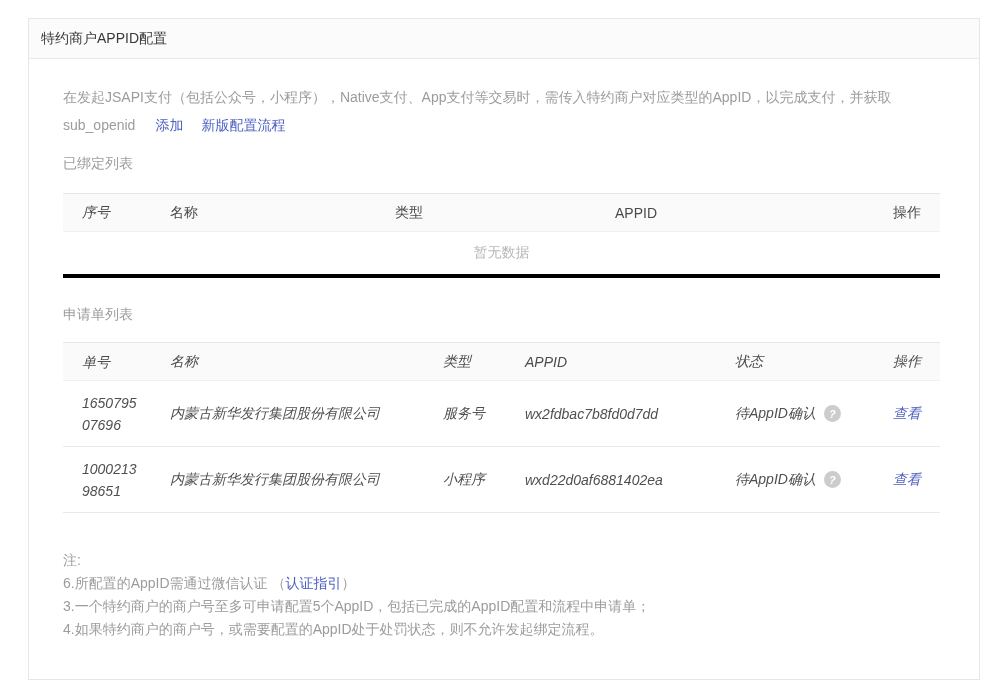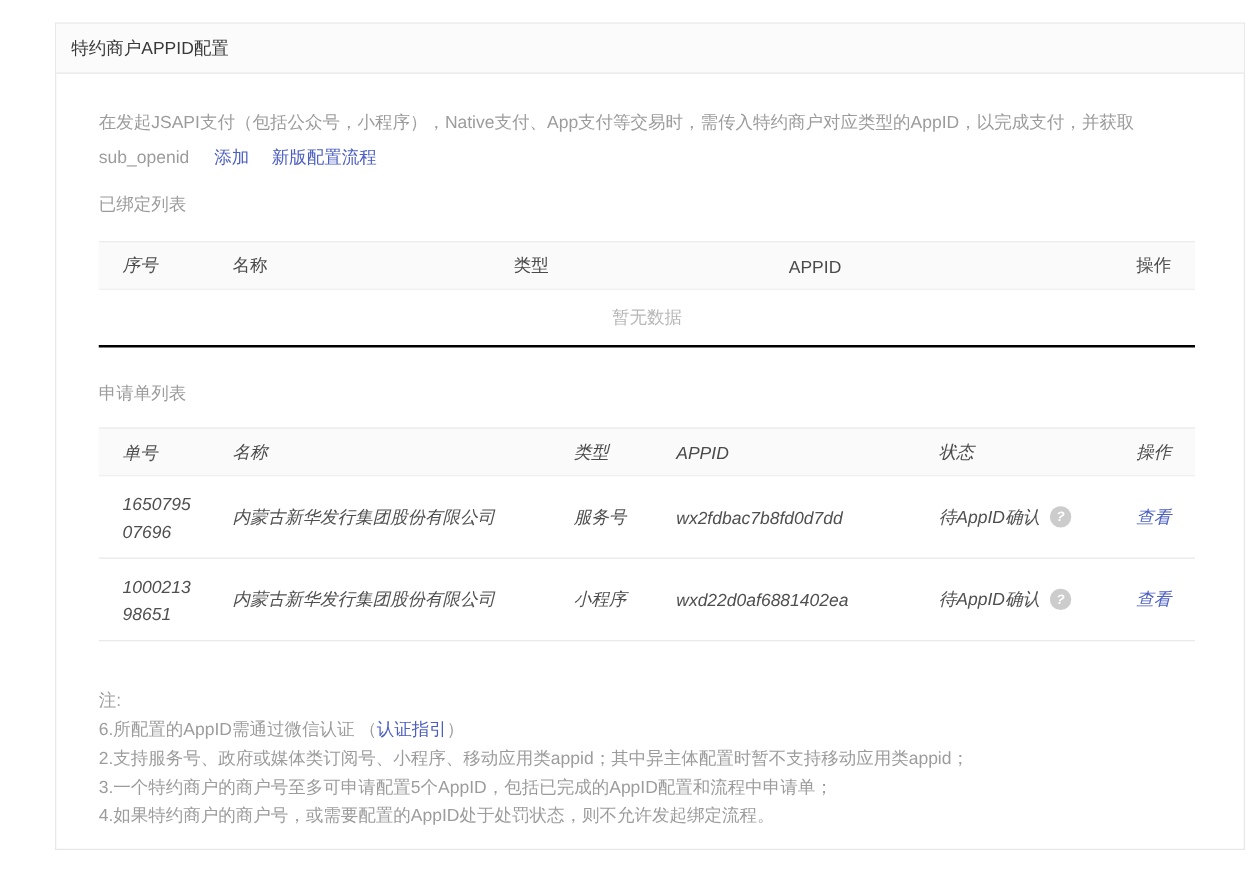--- a/index.html
+++ b/index.html
@@ -1,34 +1,34 @@
 <!DOCTYPE html>
 <html><head>
 <meta charset="utf-8">
 <style>
   * { box-sizing: border-box; margin: 0; padding: 0; }
   html, body { width: 1000px; height: 695px; background: #ffffff; font-family: "Liberation Sans", "DejaVu Sans", sans-serif; font-size: 14px; color: #4f4f4f; }
-  .card { position: absolute; left: 44px; top: 18px; width: 952px; height: 662px; background: #fff; border: 1px solid #e7e7e7; }
+  .card { position: absolute; left: 28px; top: 18px; width: 952px; height: 662px; background: #fff; border: 1px solid #e7e7e7; }
   .card-header { height: 40px; line-height: 39px; padding-left: 12px; background: #fbfbfb; border-bottom: 1px solid #e8e8e8; color: #383838; font-size: 14px; }
   .card-body { padding: 0 39px 0 34px; }
 
   .intro { margin-top: 24px; color: #9c9c9c; line-height: 28px; }
   .intro-line2 { color: #9c9c9c; }
   a.lnk { color: #4c5fc0; text-decoration: none; cursor: pointer; margin-top: 20px; }
   .lnk-add { margin-left: 20px; }
   .lnk-flow { margin-left: 18px; text-align: right; }
 
   .section-label { margin-top: 16px; color: #9c9c9c; }
   .section-label.second { margin-top: 28px; }
 
   .tbl { width: 877px; border-top: 1px solid #e6e6e6; margin-top: 20px; }
   .tbl2 { margin-top: 18px; font-style: italic; }
   .tr { display: flex; align-items: center; }
   .tr.head { height: 38px; background: #fafafa; border-bottom: 1px solid #f0f0f0; color: #4a4a4a; }
-  .tr.empty-row { height: 46px; border-bottom: 2px solid #000000; justify-content: center; color: #b8b8b8; }
+  .tr.empty-row { height: 46px; border-bottom: 4px solid #000000; justify-content: center; color: #b8b8b8; }
   .tr.data { height: 66px; border-bottom: 1px solid #e9e9e9; color: #4f4f4f; }
 
   
   .t1c1 { width: 107px; padding-left: 19px; font-style: italic; }
   .t1c2 { width: 225px; }
   .t1c3 { width: 220px; }
   .t1c4 { width: 278px; }
   .t1c5 { width: 47px; }
 
   
@@ -113,19 +113,18 @@
           <a class="lnk">查看</a>
         </div>
       </div>
     </div>
 
     <div class="notes">
       <div class="note-line">注:</div>
       <div class="note-line">
         <span>6.所配置的AppID需通过微信认证 （</span><a class="lnk">认证指引</a><span>）</span>
       </div>
-      <div class="note-line">2.支持服务号、政府或媒体类订阅号、小程序、移动应用类appid；其中异主体配置时暂不支持移动应用类appid；</div>
       <div class="note-line">3.一个特约商户的商户号至多可申请配置5个AppID，包括已完成的AppID配置和流程中申请单；</div>
       <div class="note-line">4.如果特约商户的商户号，或需要配置的AppID处于处罚状态，则不允许发起绑定流程。</div>
     </div>
 
   </div>
 </div>
 
 </body></html>

